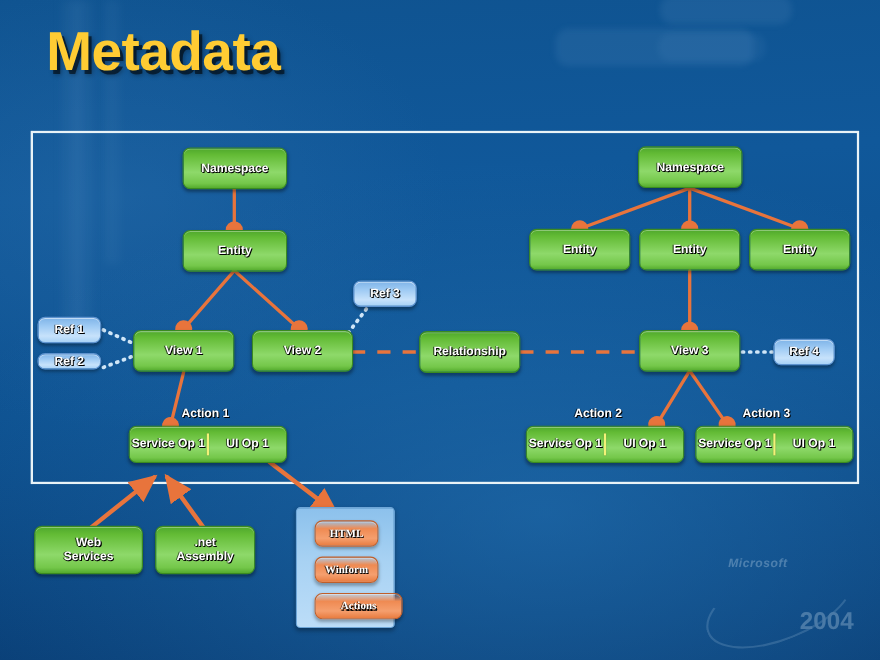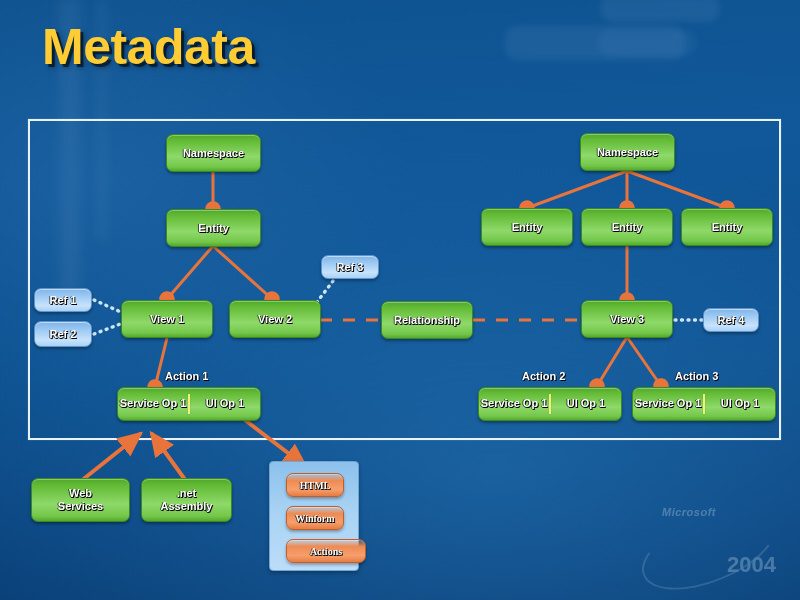--- a/index.html
+++ b/index.html
@@ -150,21 +150,21 @@
     <span>Namespace</span>
   </div>
 
   <div class="node green" style="left:166px;top:209px;width:95px;height:38px;">
     <span>Entity</span>
   </div>
 
   <div class="node blue" style="left:34px;top:288px;width:58px;height:24px;">
     <span>Ref 1</span>
   </div>
-  <div class="node blue" style="left:34px;top:321px;width:58px;height:26px;">
+  <div class="node blue" style="left:34px;top:321px;width:58px;height:15px;">
     <span>Ref 2</span>
   </div>
   <div class="node blue" style="left:321px;top:255px;width:58px;height:24px;">
     <span>Ref 3</span>
   </div>
 
   <div class="node green" style="left:121px;top:300px;width:92px;height:38px;">
     <span>View 1</span>
   </div>
   <div class="node green" style="left:229px;top:300px;width:92px;height:38px;">

